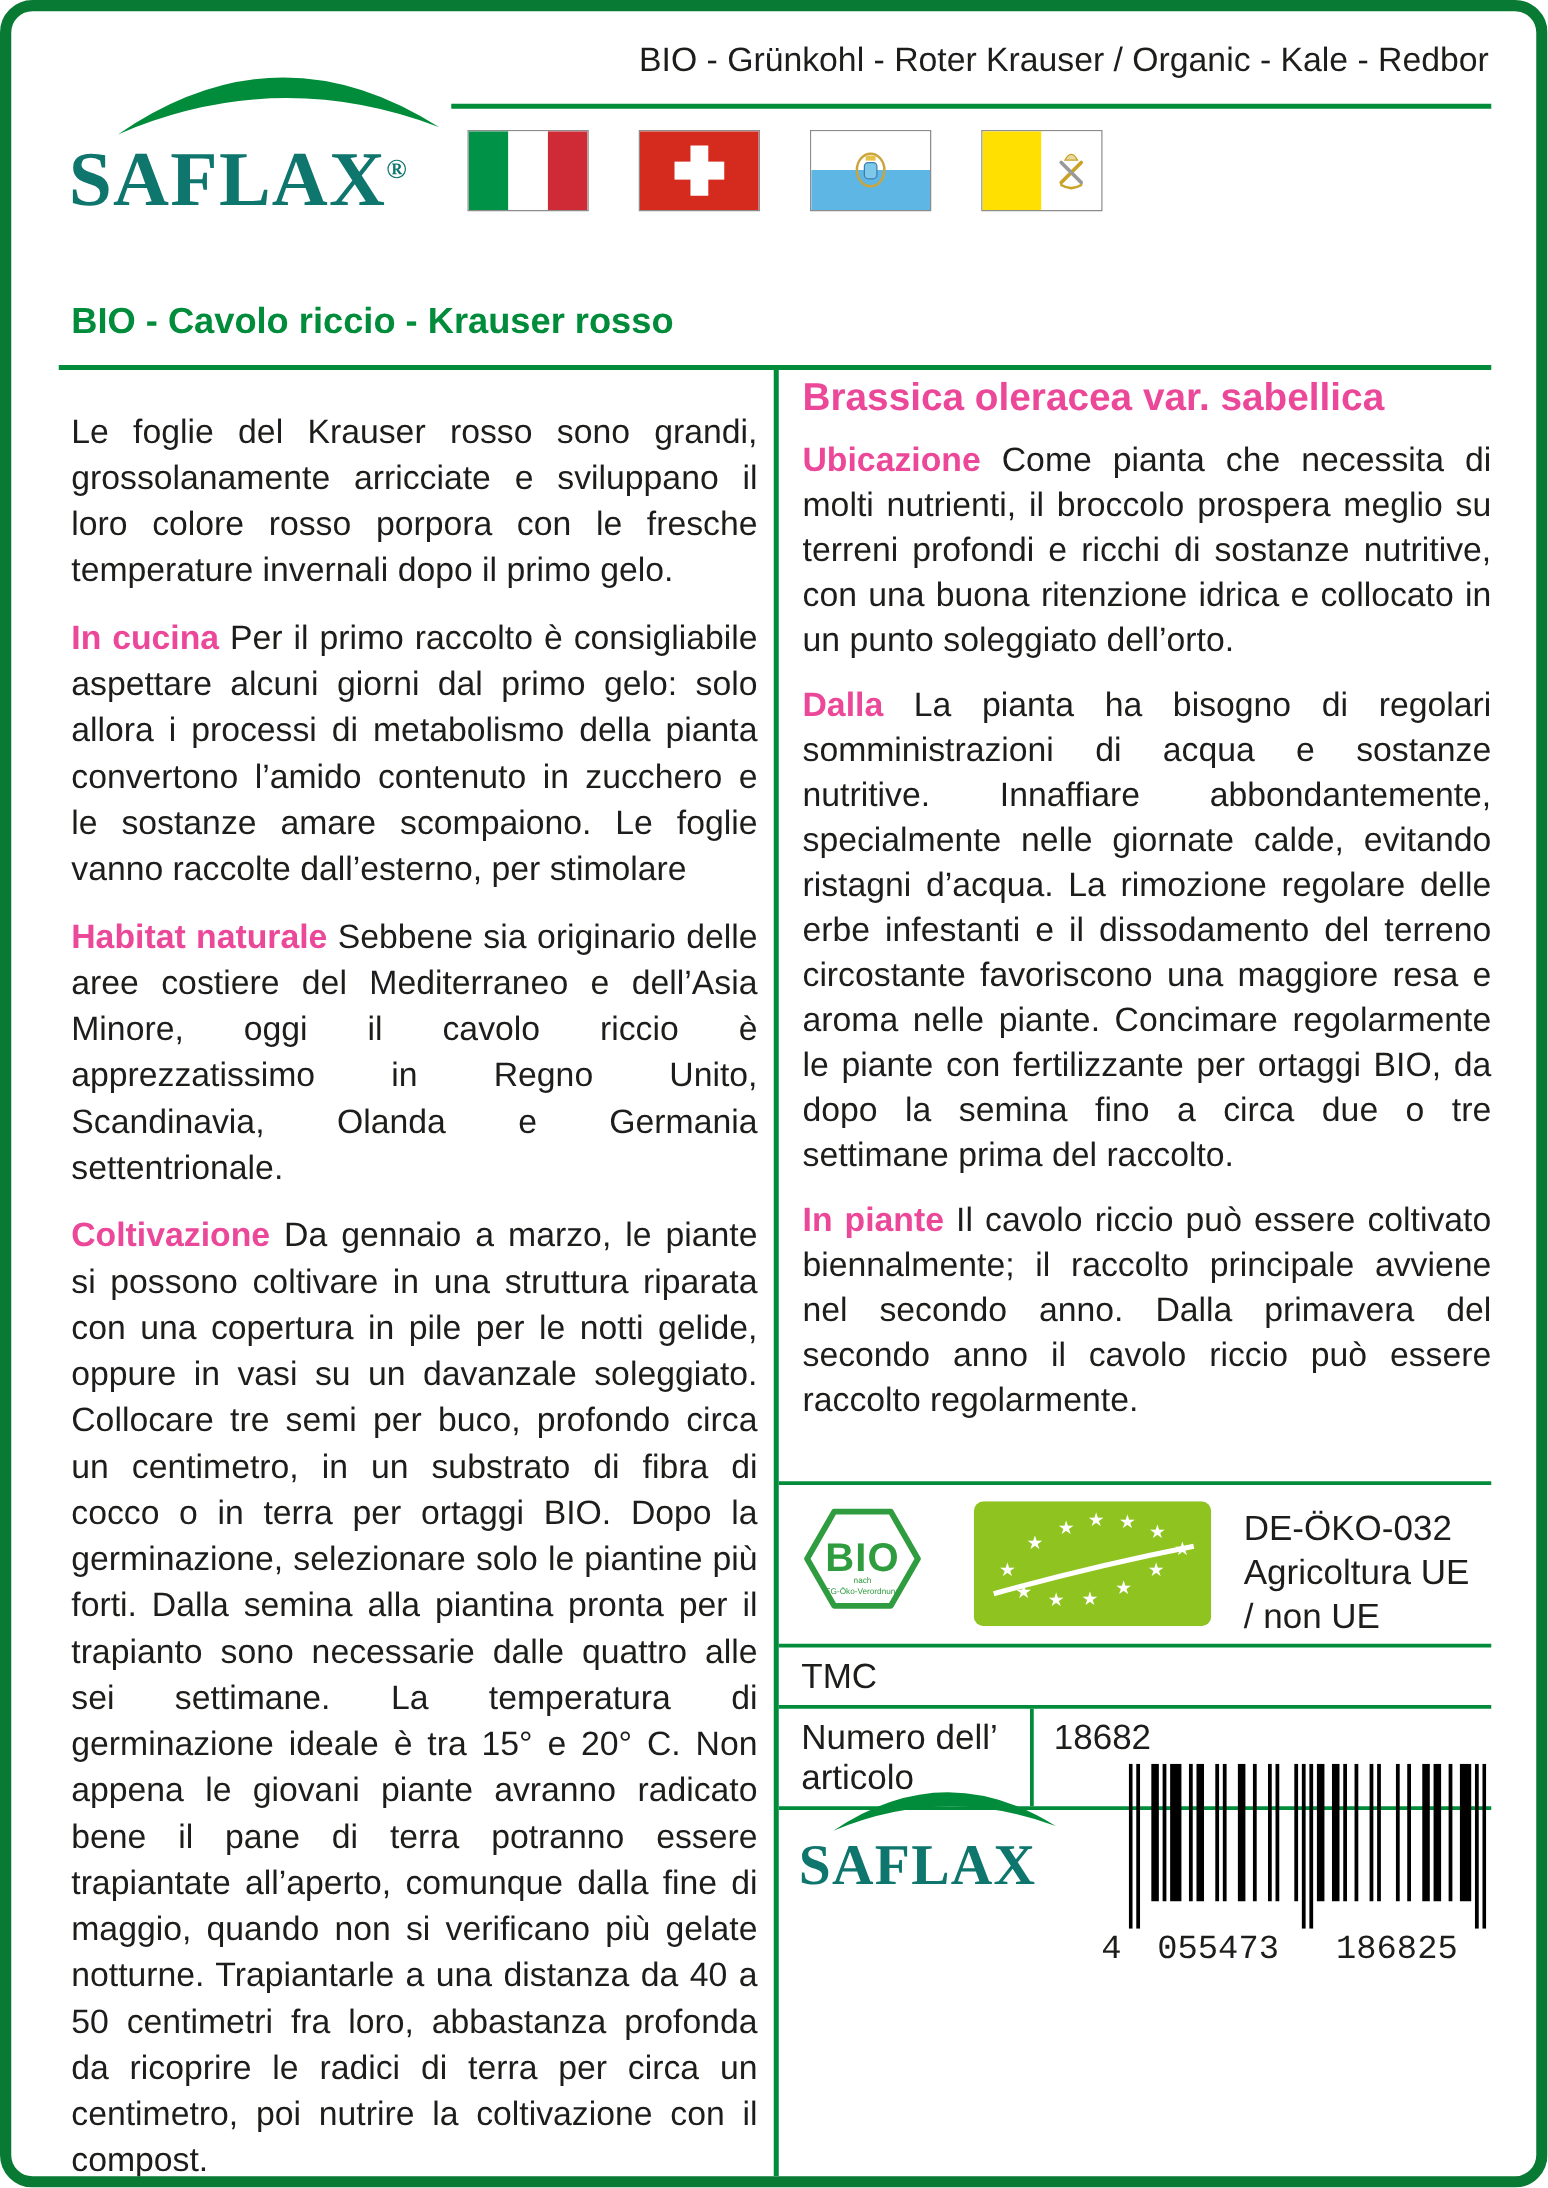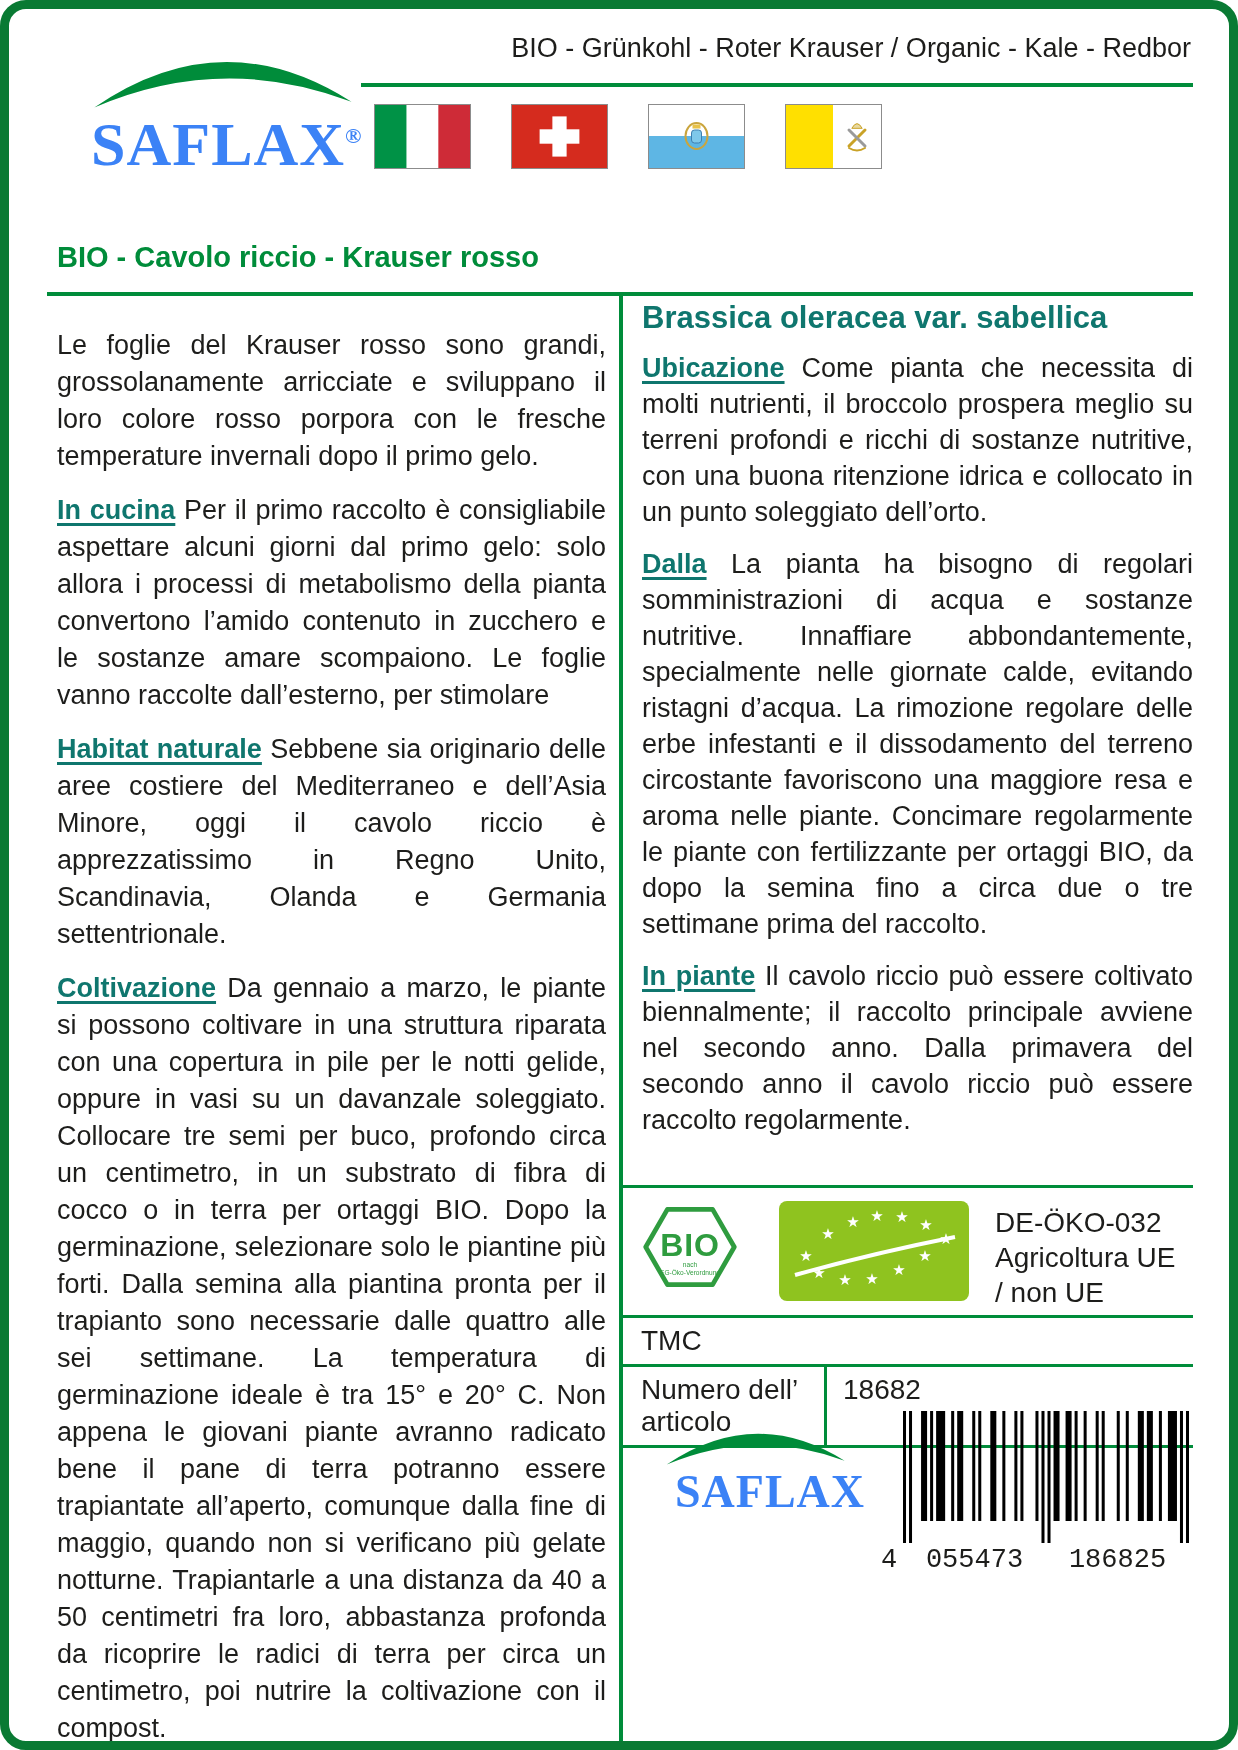--- a/index.html
+++ b/index.html
@@ -7,38 +7,38 @@
     position:relative; width:1238px; height:1750px; box-sizing:border-box;
     border:9px solid #097a33; border-radius:26px; background:#fff;
     font-family:"Liberation Sans", sans-serif; color:#1d1d1b; overflow:hidden;
   }
   .lang-line { position:absolute; top:24px; right:38px; font-size:27px; white-space:nowrap; }
   .header-rule { position:absolute; top:74px; left:352px; right:36px; height:4px; background:#008c3a; }
 
   .logo { position:absolute; left:46px; top:34px; width:320px; }
   .logo-arc { display:block; margin-left:34px; width:266px; height:74px; }
   .logo-text { font-family:"Liberation Serif", serif; font-weight:700; font-size:62px;
-               letter-spacing:1px; line-height:1; margin-top:-4px; white-space:nowrap; color:#3b82f6;margin-left:36px; }
+               letter-spacing:1px; line-height:1; margin-top:-4px; white-space:nowrap; color:#0f766e; }
   .logo-text sup { font-size:22px; }
 
   .flags { position:absolute; left:365px; top:95px; display:flex; gap:40px; }
   .flag { width:95px; height:63px; border:1px solid #8c8c8c; display:block; background:#fff; }
 
   .title { position:absolute; left:48px; top:232px; font-size:29px; font-weight:700; color:#008c3a; white-space:nowrap; }
   .title-rule { position:absolute; top:283px; left:38px; right:36px; height:4px; background:#008c3a; }
   .v-divider { position:absolute; left:610px; top:283px; bottom:0; width:4px; background:#008c3a; }
 
   .col-left  { position:absolute; left:48px;  top:318px; width:549px; }
   .col-right { position:absolute; left:633px; top:291px; width:551px; }
 
   .body-text { margin:0 0 17px 0; font-size:27px; line-height:37px; text-align:justify; }
   .col-right .body-text { line-height:36px; margin-bottom:16px; }
-  .sec-heading { color:#0f766e; font-weight:700; text-decoration:underline;
+  .sec-heading { color:#ec4899; font-weight:700; 
                  text-decoration-thickness:2.5px; text-underline-offset:4px; }
-  .botanical { margin:0 0 14px 0; font-size:31px; font-weight:700; color:#0f766e; }
+  .botanical { margin:0 0 14px 0; font-size:31px; font-weight:700; color:#ec4899; }
 
   .rule-b1 { position:absolute; top:1176px; left:614px; right:36px; height:3px; background:#008c3a; }
 
   .cert-row { position:absolute; left:632px; top:1192px; right:36px; display:flex; align-items:flex-start; }
   .bio-seal { width:98px; height:92px; flex:0 0 auto; }
   .eu-logo  { width:190px; height:100px; margin-left:40px; flex:0 0 auto; }
   .cert-text { margin-left:26px; font-size:28px; line-height:35px; padding-top:4px; }
 
   .details { position:absolute; left:614px; right:36px; top:1306px;
              border-top:3px solid #008c3a; border-bottom:3px solid #008c3a; }

